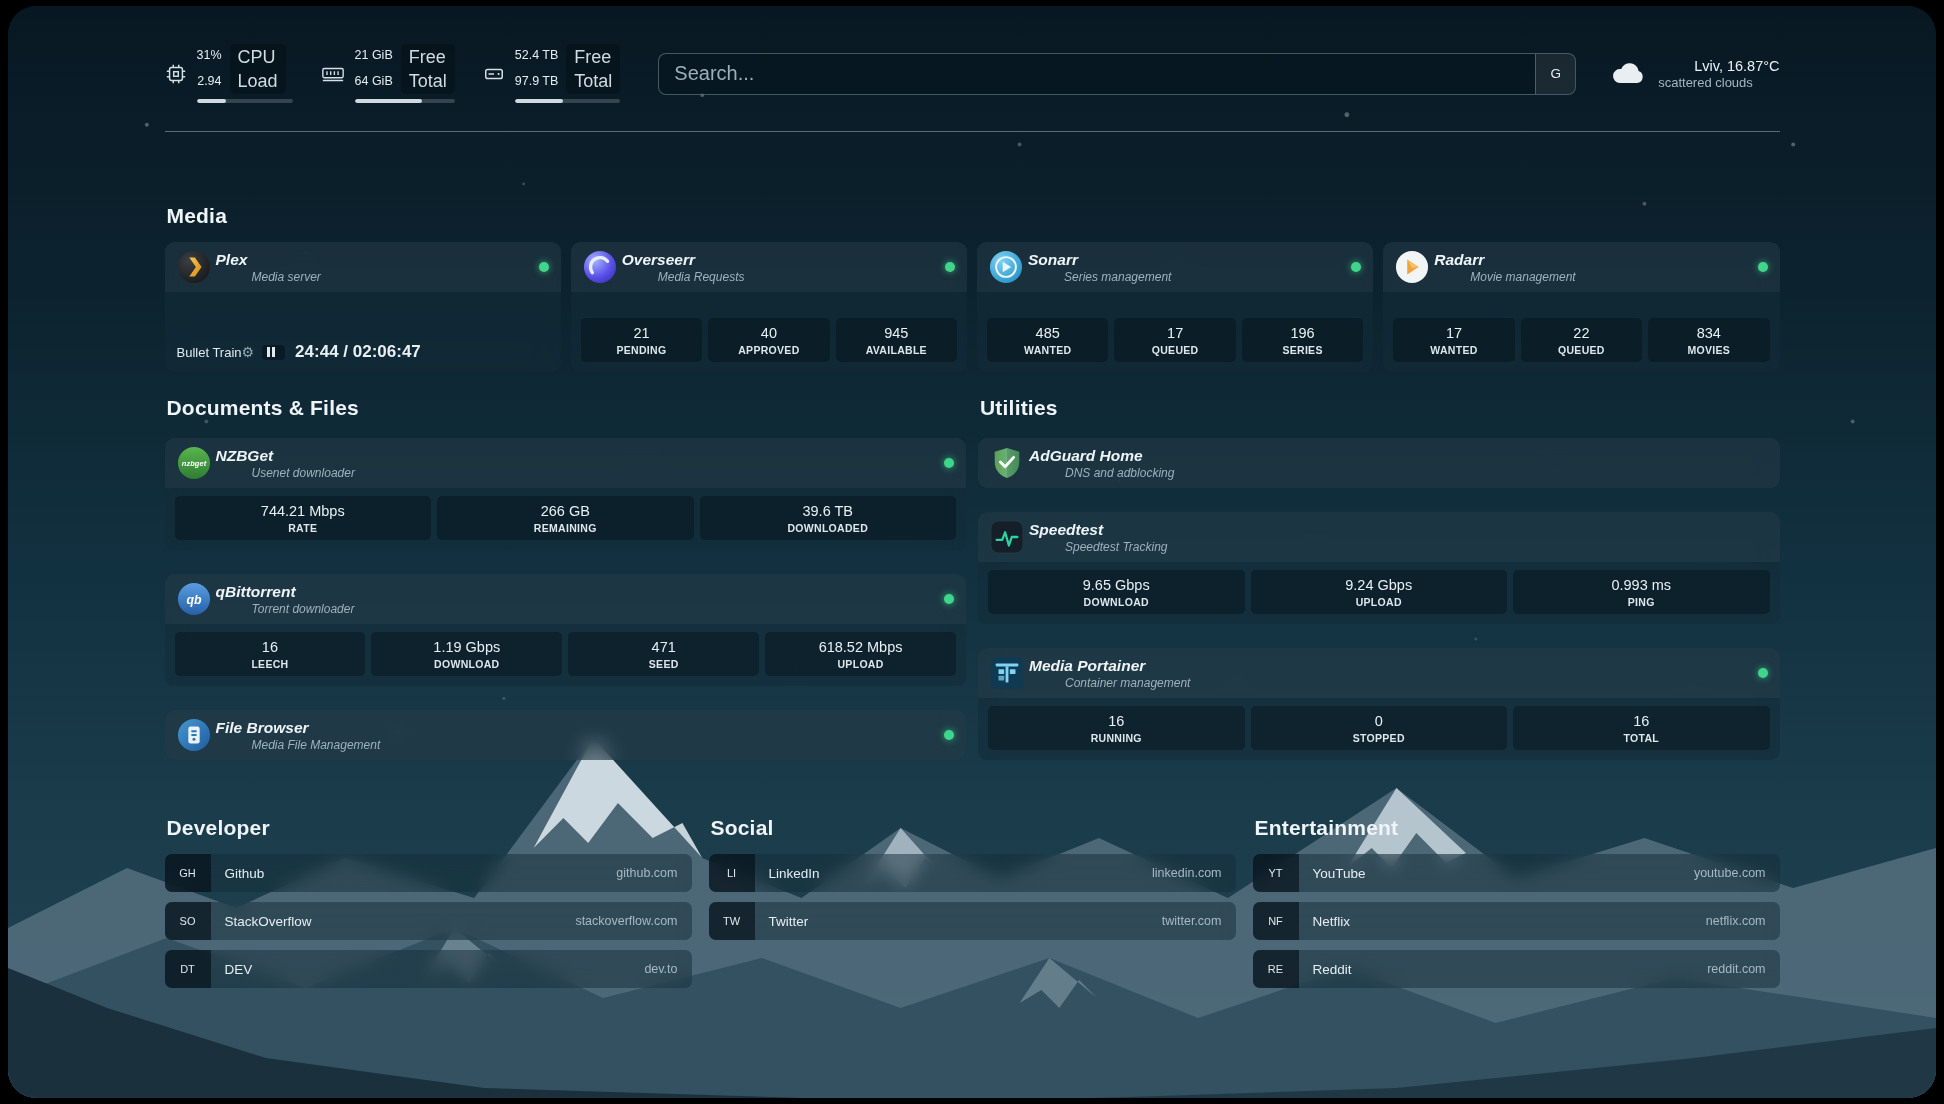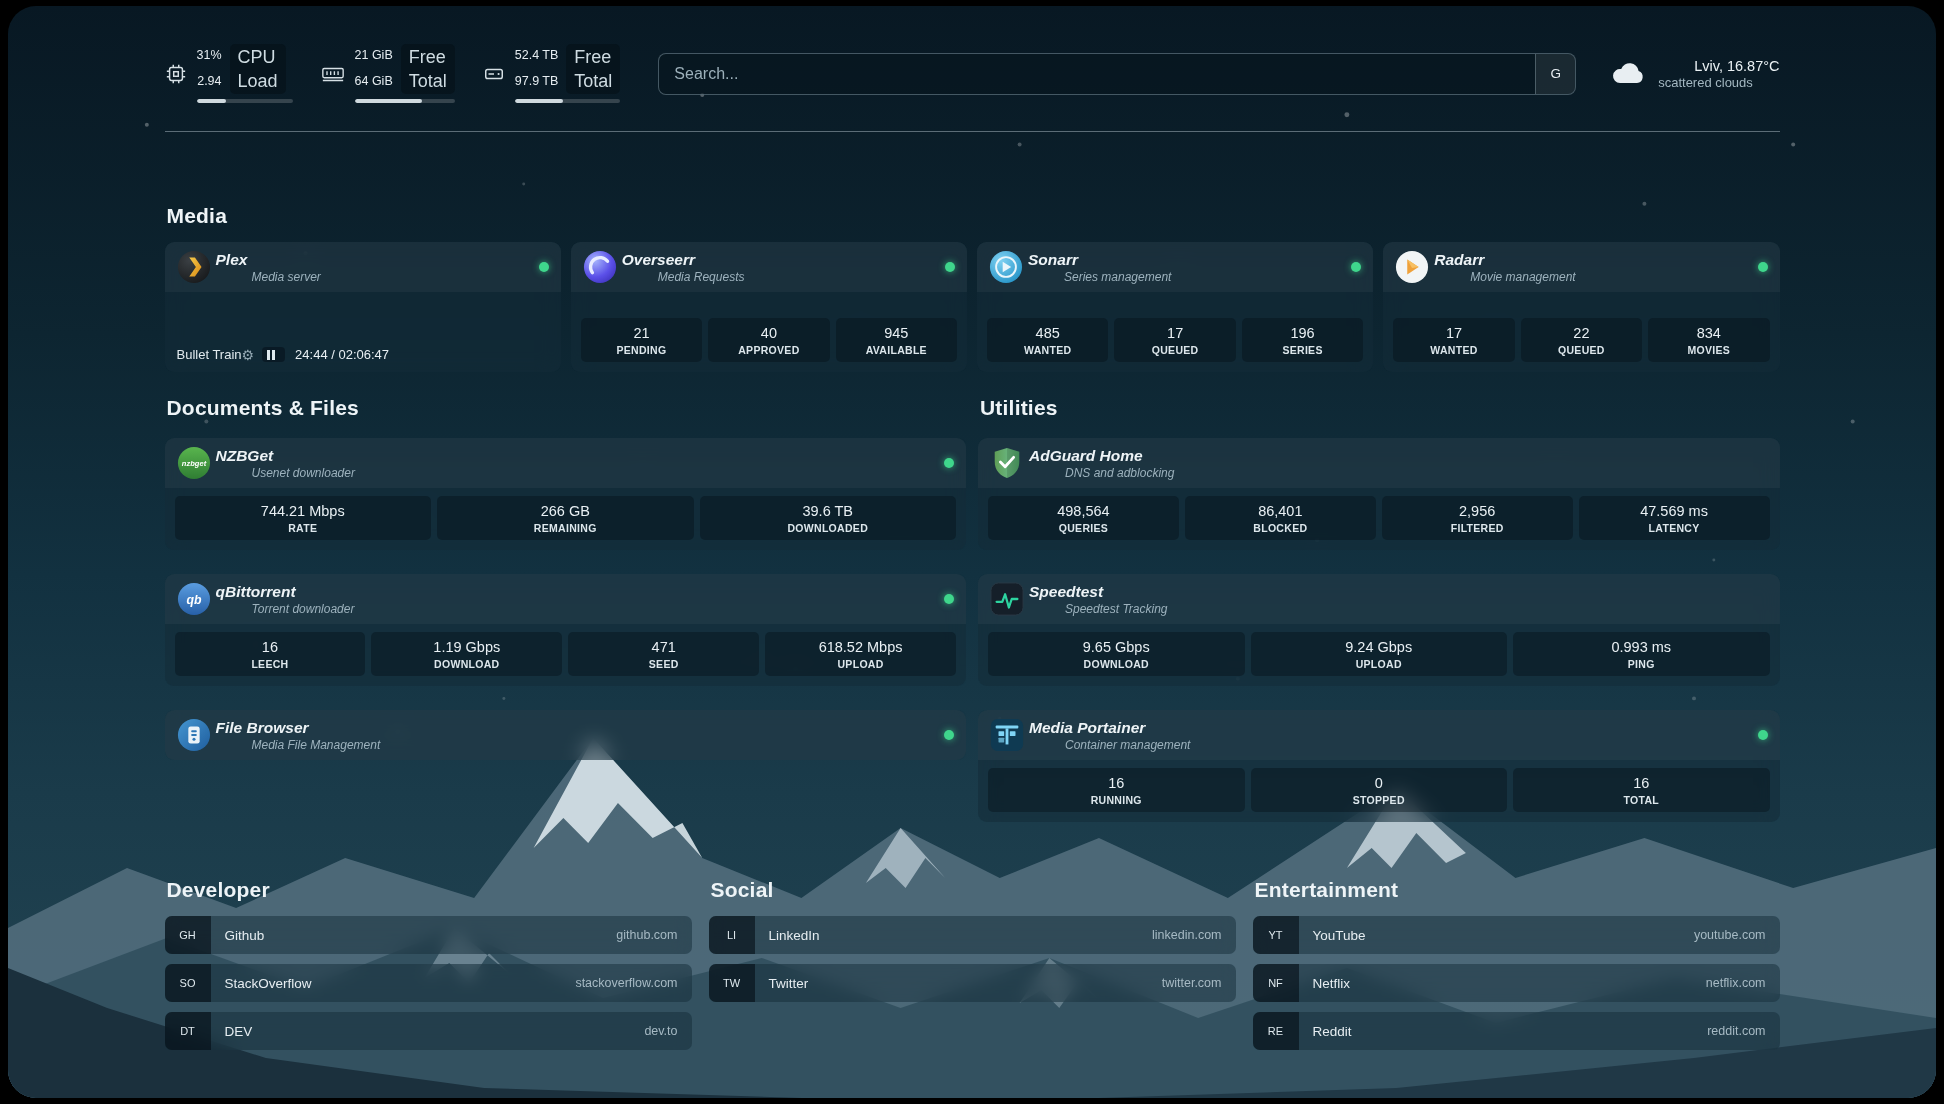--- a/index.html
+++ b/index.html
@@ -27,21 +27,21 @@
   .res-vals span{font-size:12.5px;color:#e6edf1;line-height:1.25;white-space:nowrap;}
   .res-labels{display:flex;flex-direction:column;justify-content:center;gap:1px;background:rgba(4,14,20,0.5);border-radius:5px;padding:2px 8px;}
   .res-labels span{font-size:18px;color:#cfdce2;line-height:1.25;}
   .res-bar{margin-top:5px;height:4px;border-radius:2px;background:rgba(255,255,255,0.18);overflow:hidden;}
   .res-bar-fill{height:100%;border-radius:2px;background:#cfd9de;}
 
   .search{flex:1;position:relative;margin-right:34px;height:42px;}
   .search input{
     width:100%;height:100%;box-sizing:border-box;background:rgba(8,22,31,0.68);
     border:1px solid rgba(155,178,190,0.42);border-radius:8px;color:#e3ebef;
-    padding:0 56px 0 15px;font-size:16px;font-family:"Liberation Sans",sans-serif;outline:none;
+    padding:0 56px 0 15px;font-size:20px;font-family:"Liberation Sans",sans-serif;outline:none;
   }
   .search input::placeholder{color:#9cb0ba;}
   .search .g-btn{
     position:absolute;top:1px;right:1px;bottom:1px;width:40px;border:none;cursor:pointer;
     background:rgba(255,255,255,0.08);border-left:1px solid rgba(155,178,190,0.38);
     border-radius:0 7px 7px 0;color:#e8eef2;font-size:13.5px;font-family:"Liberation Sans",sans-serif;
   }
   .weather{display:flex;align-items:center;gap:12px;flex:none;}
   .weather-text div:first-child{font-size:14.5px;color:#eaf1f4;padding-left:36px;}
   .weather-text div:last-child{font-size:13px;color:#a3b7c1;margin-top:1px;}
@@ -82,21 +82,21 @@
   
   .plex-body{display:flex;flex-direction:row;gap:8px;padding:6px 12px 10px;margin-top:auto;}
   .now-playing-row{display:flex;align-items:center;justify-content:space-between;}
   .now-playing{font-size:13px;color:#e2ebef;}
   .gear-icon{font-size:14px;color:#93a8b3;cursor:pointer;line-height:1;}
   .progress-row{display:flex;align-items:center;gap:10px;}
   .plex-track{flex:1;height:15px;border-radius:4px;background:rgba(5,16,23,0.55);display:flex;align-items:center;padding:0 5px;gap:5px;}
   .pause-icon{flex:none;display:flex;}
   .plex-fill-wrap{flex:1;height:8px;border-radius:3px;overflow:hidden;}
   .plex-fill{height:100%;background:#ccd6dc;border-radius:3px;}
-  .plex-time{flex:none;font-size:13px;font-weight:400;color:#e9f0f4;white-space:nowrap;}
+  .plex-time{flex:none;font-size:17px;font-weight:700;color:#e9f0f4;white-space:nowrap;}
 
   
   .bookmarks{display:grid;grid-template-columns:repeat(3,1fr);gap:17px;margin-top:56px;}
   .bm-list{display:flex;flex-direction:column;gap:10px;}
   .bm-row{
     display:flex;align-items:center;height:38px;border-radius:7px;overflow:hidden;
     background:rgba(20,43,56,0.5);backdrop-filter:blur(8px);cursor:pointer;text-decoration:none;
   }
   .bm-abbr{
     width:46px;align-self:stretch;flex:none;display:flex;align-items:center;justify-content:center;
@@ -537,38 +537,20 @@
                 <path d="M18 2l13 4v11c0 9-6 14.5-13 17C11 31.5 5 26 5 17V6z" fill="url(#agg)"></path>
                 <path d="M18 2l13 4v11c0 9-6 14.5-13 17z" fill="#000000" opacity="0.12"></path>
                 <path d="M11 17l5 5 9-10" stroke="#ffffff" stroke-width="3" fill="none" stroke-linecap="round" stroke-linejoin="round"></path>
               </svg>
             </span>
             <div class="title-wrap">
               <div class="card-title">AdGuard Home</div>
               <div class="card-desc">DNS and adblocking</div>
             </div>
           </div>
-          <div class="stats">
-            <div class="stat">
-              <div class="stat-value">498,564</div>
-              <div class="stat-label">QUERIES</div>
-            </div>
-            <div class="stat">
-              <div class="stat-value">86,401</div>
-              <div class="stat-label">BLOCKED</div>
-            </div>
-            <div class="stat">
-              <div class="stat-value">2,956</div>
-              <div class="stat-label">FILTERED</div>
-            </div>
-            <div class="stat">
-              <div class="stat-value">47.569 ms</div>
-              <div class="stat-label">LATENCY</div>
-            </div>
-          </div>
         </div>
 
         <div class="card">
           <div class="card-head">
             <span class="svc-icon">
               <svg viewBox="0 0 36 36">
                 <rect x="1" y="1" width="34" height="34" rx="8" fill="#151f29" stroke="#2a3a46" stroke-width="1"></rect>
                 <polyline points="7,21 13,21 16,13 20,27 23,18 29,18" fill="none" stroke="#2dd4a0" stroke-width="2.4" stroke-linecap="round" stroke-linejoin="round"></polyline>
               </svg>
             </span>

